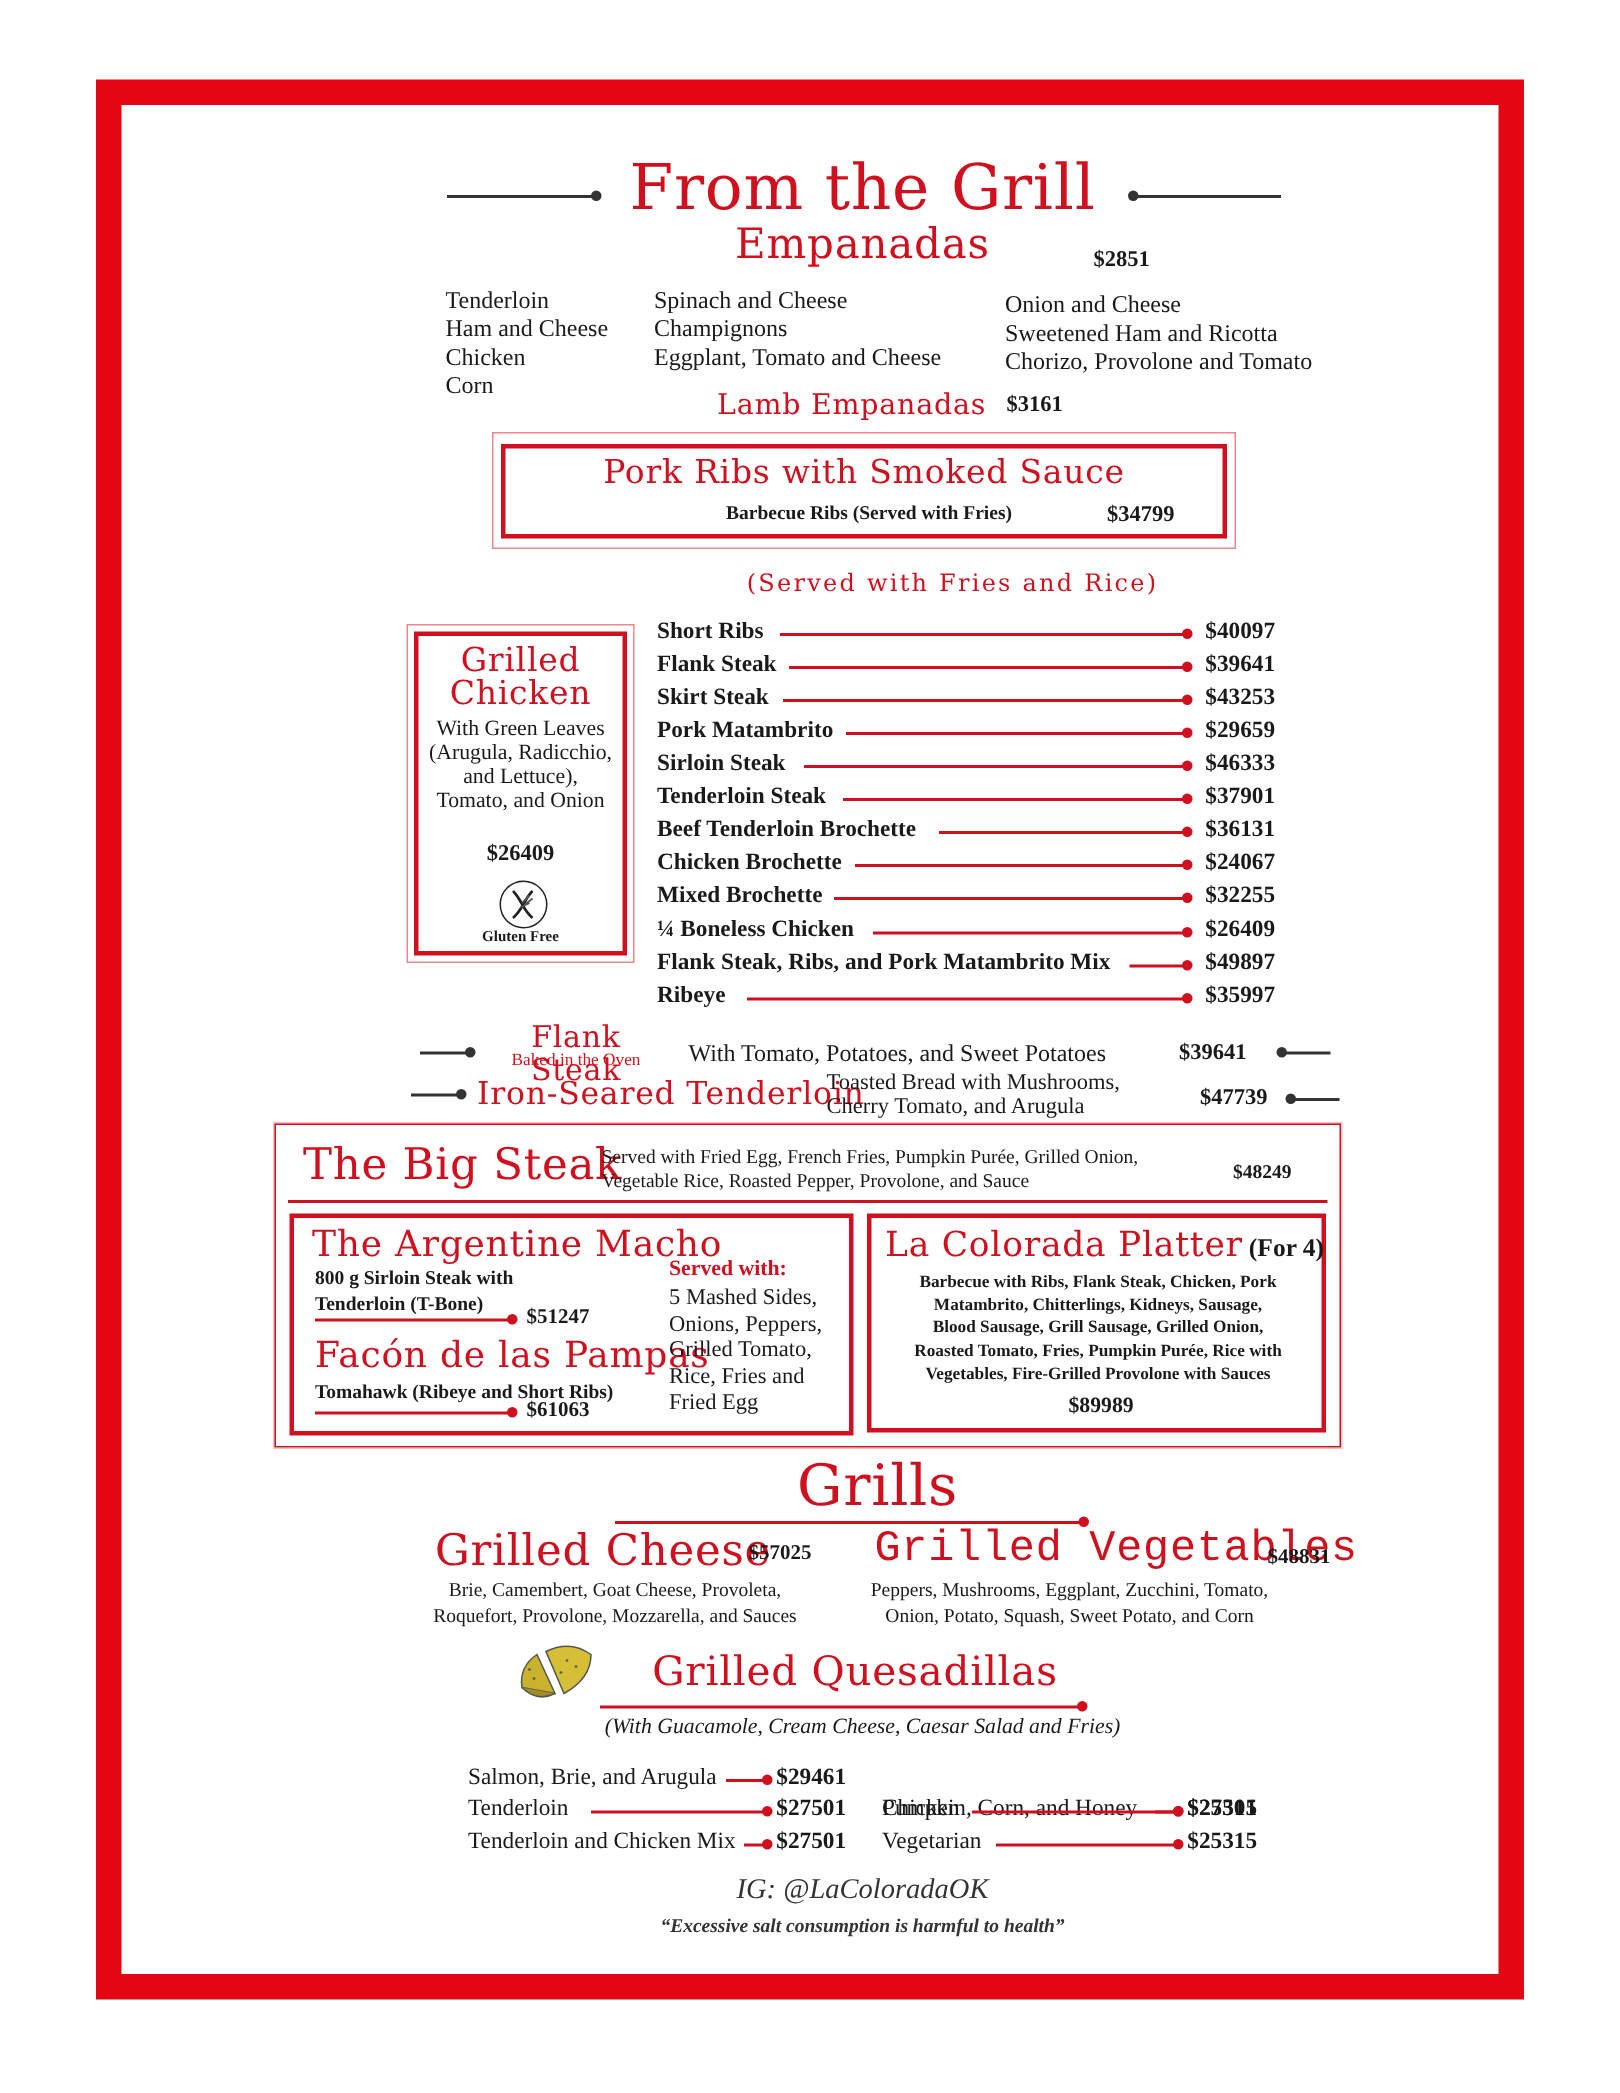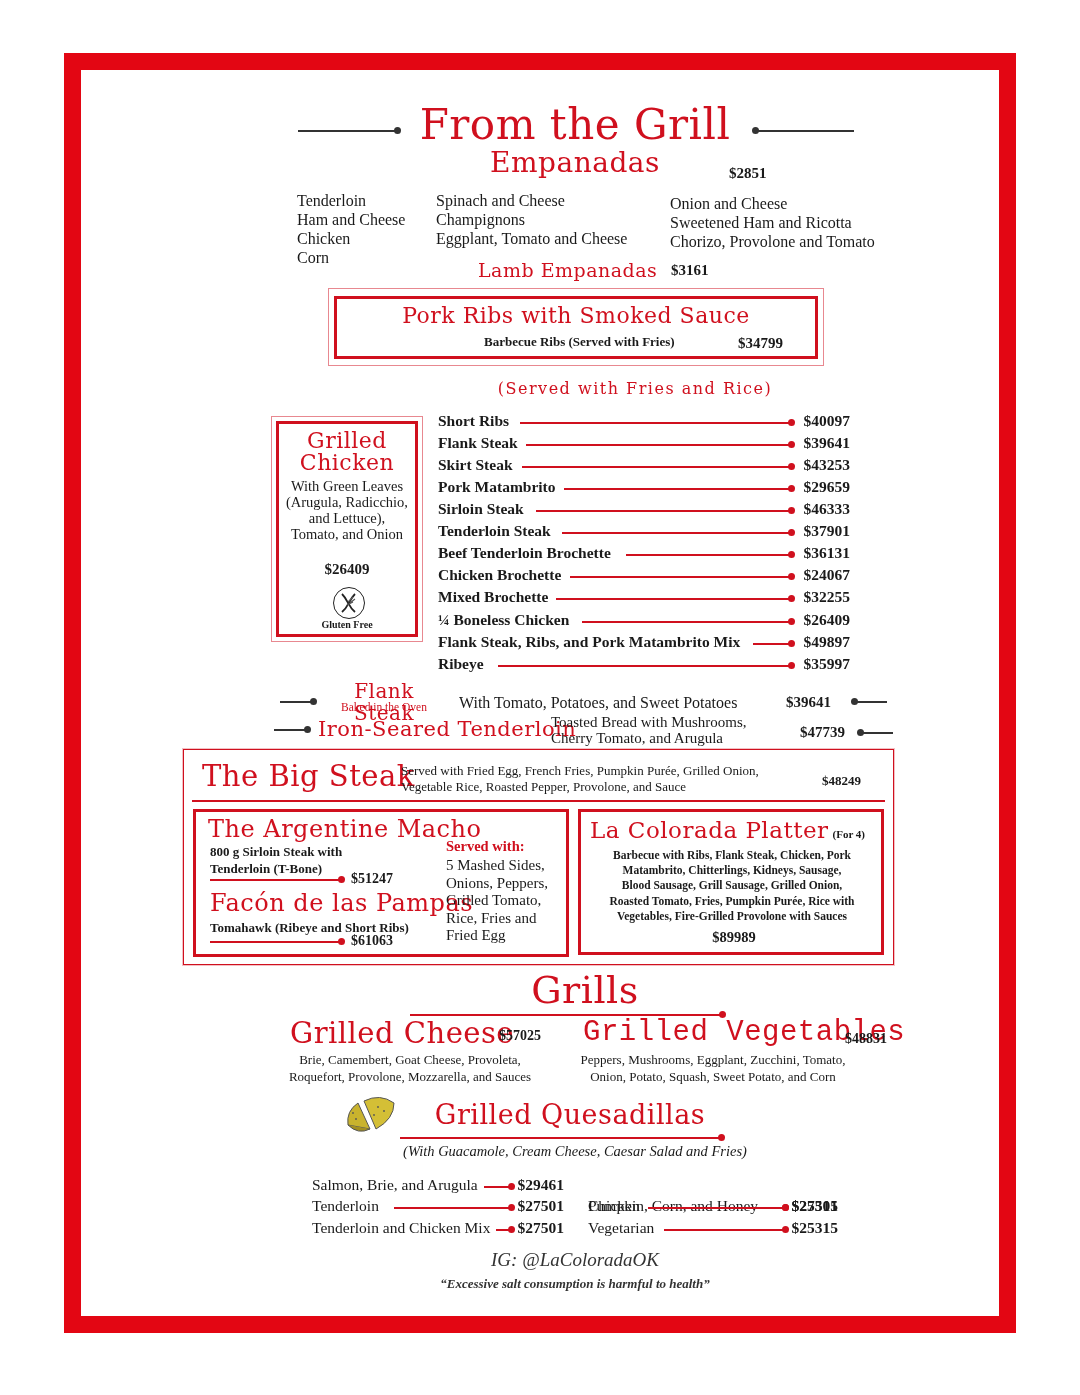--- a/index.html
+++ b/index.html
@@ -212,21 +212,21 @@
   <div>5 Mashed Sides,</div>
   <div>Onions, Peppers,</div>
   <div>Grilled Tomato,</div>
   <div>Rice, Fries and</div>
   <div>Fried Egg</div>
 </div>
 
 <div class="boxin" style="left:578px;top:809px;width:306px;height:146px;"></div>
 <div class="abs" style="left:590px;top:815px;white-space:nowrap;">
   <span class="script" style="font-size:23px;line-height:30px;">La Colorada Platter</span>
-  <span class="b" style="font-size:11px;">(For 4)</span>
+  <span class="b" style="font-size:17px;">(For 4)</span>
 </div>
 <div class="abs center t12 b" style="left:586px;top:848px;width:292px;line-height:15.2px;font-size:11.5px;">
   <div>Barbecue with Ribs, Flank Steak, Chicken, Pork</div>
   <div>Matambrito, Chitterlings, Kidneys, Sausage,</div>
   <div>Blood Sausage, Grill Sausage, Grilled Onion,</div>
   <div>Roasted Tomato, Fries, Pumpkin Purée, Rice with</div>
   <div>Vegetables, Fire-Grilled Provolone with Sauces</div>
 </div>
 <div class="abs price center" style="left:578px;top:929px;width:312px;font-size:14.5px;">$89989</div>
 

